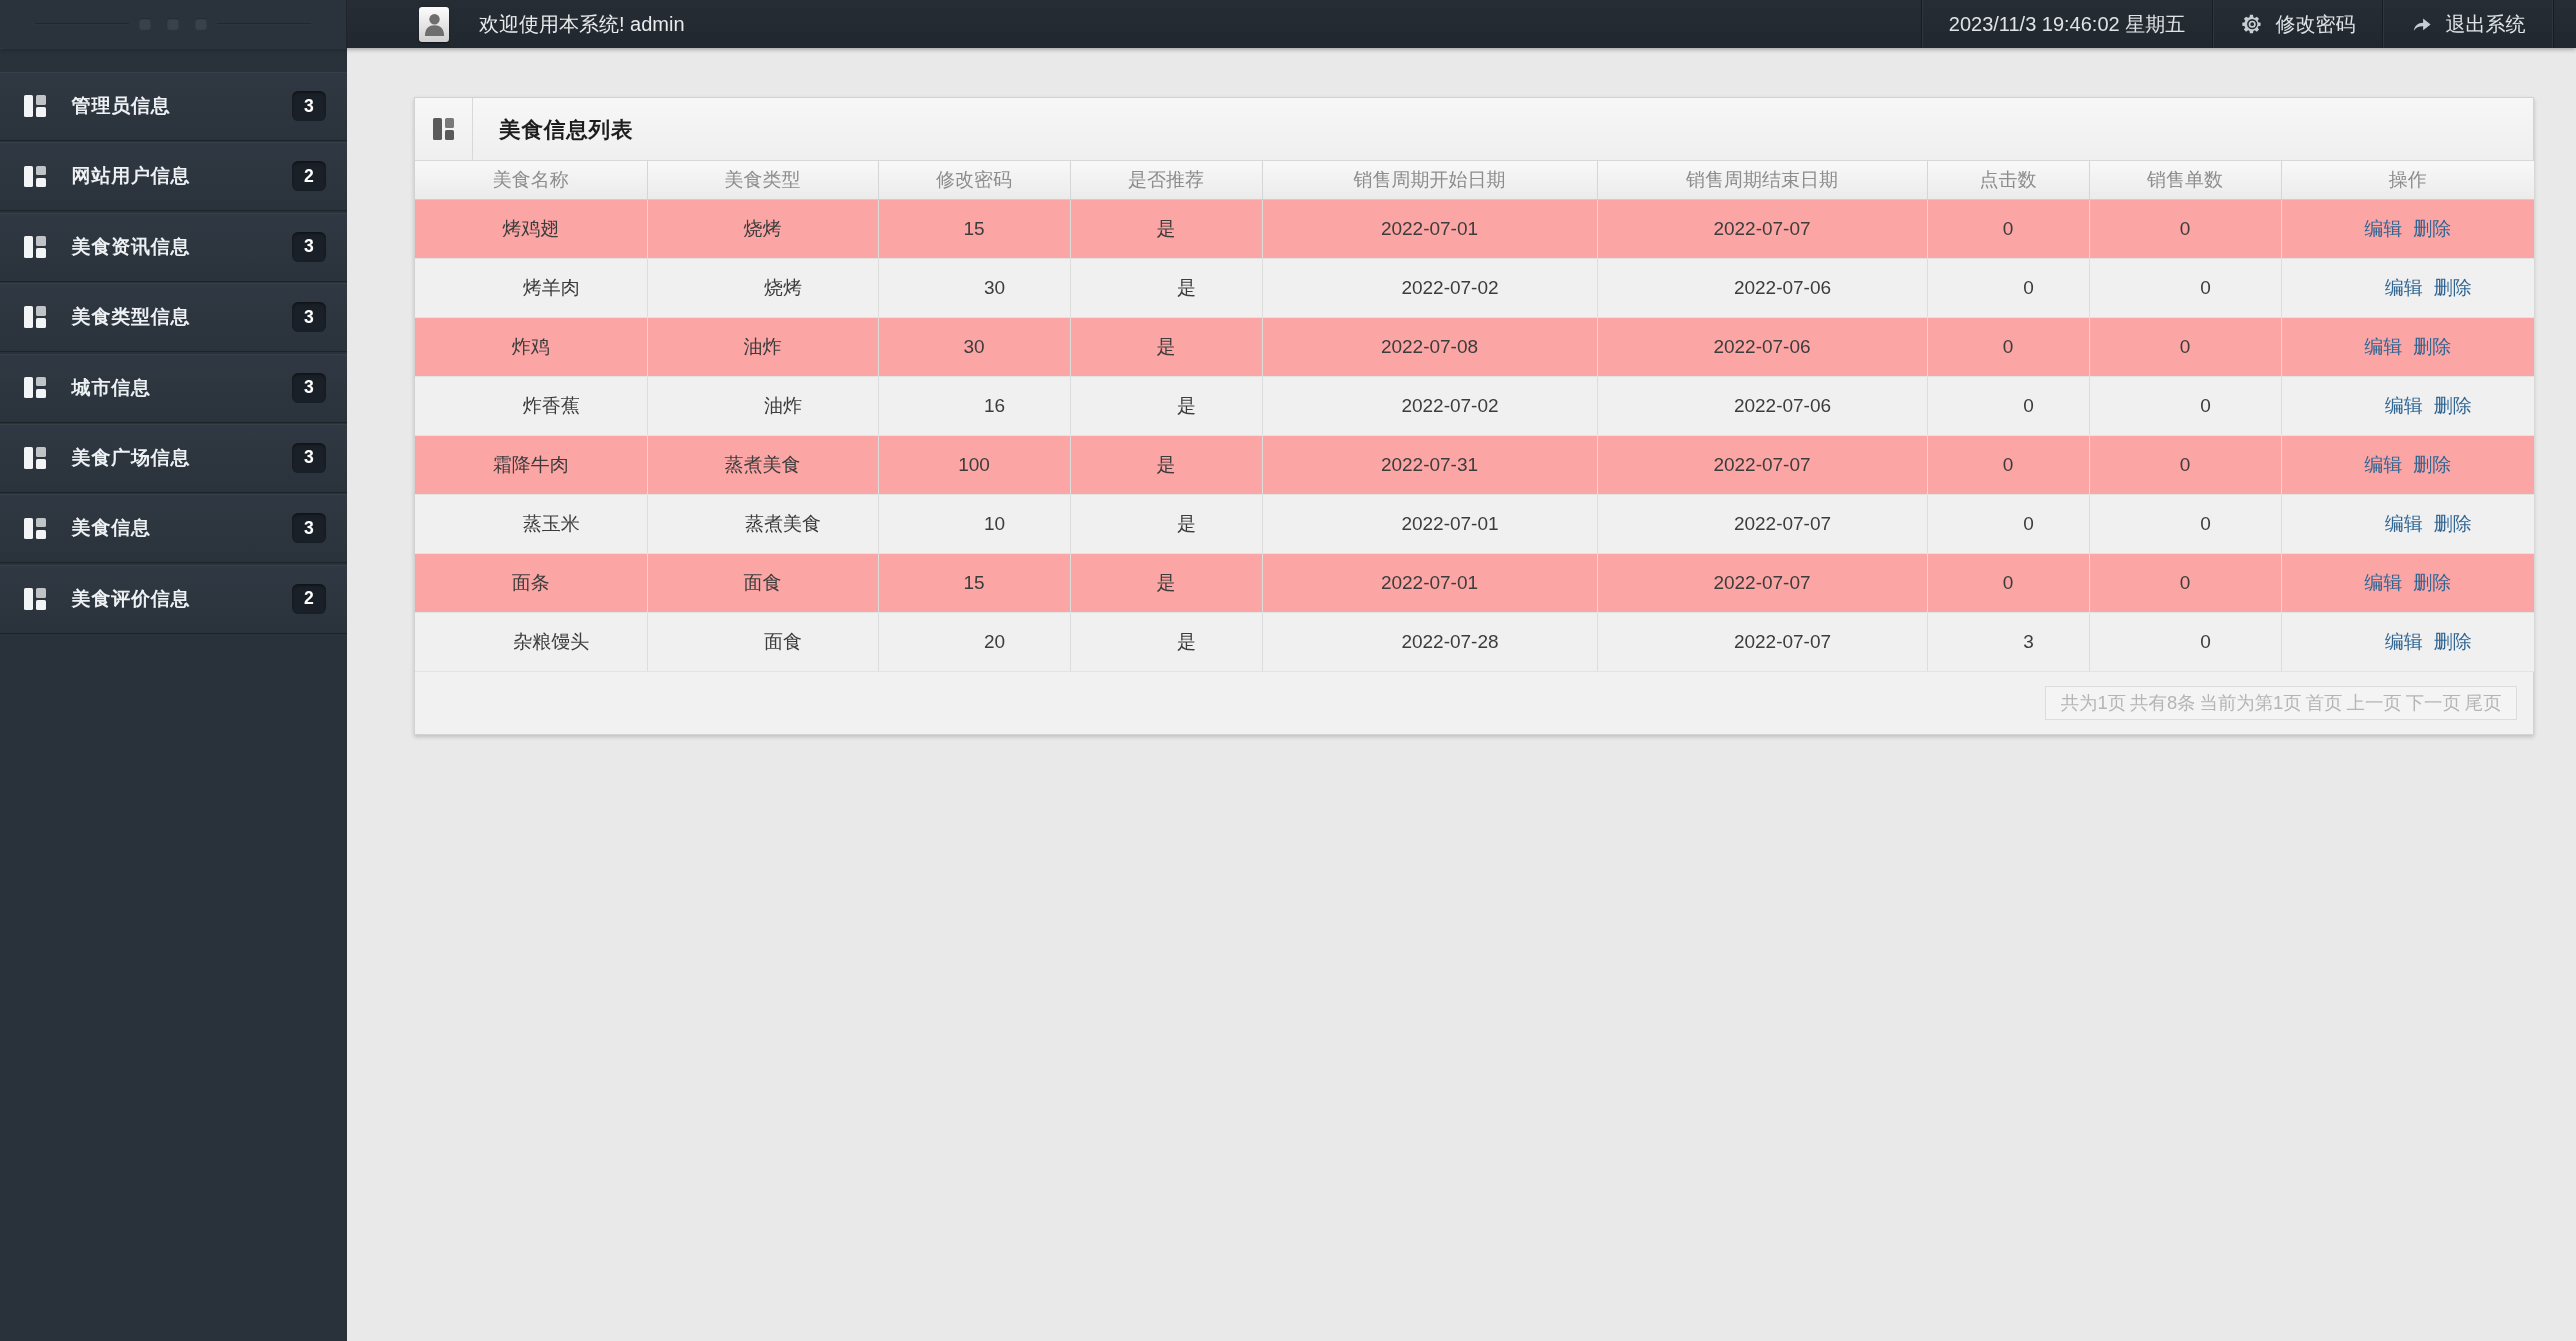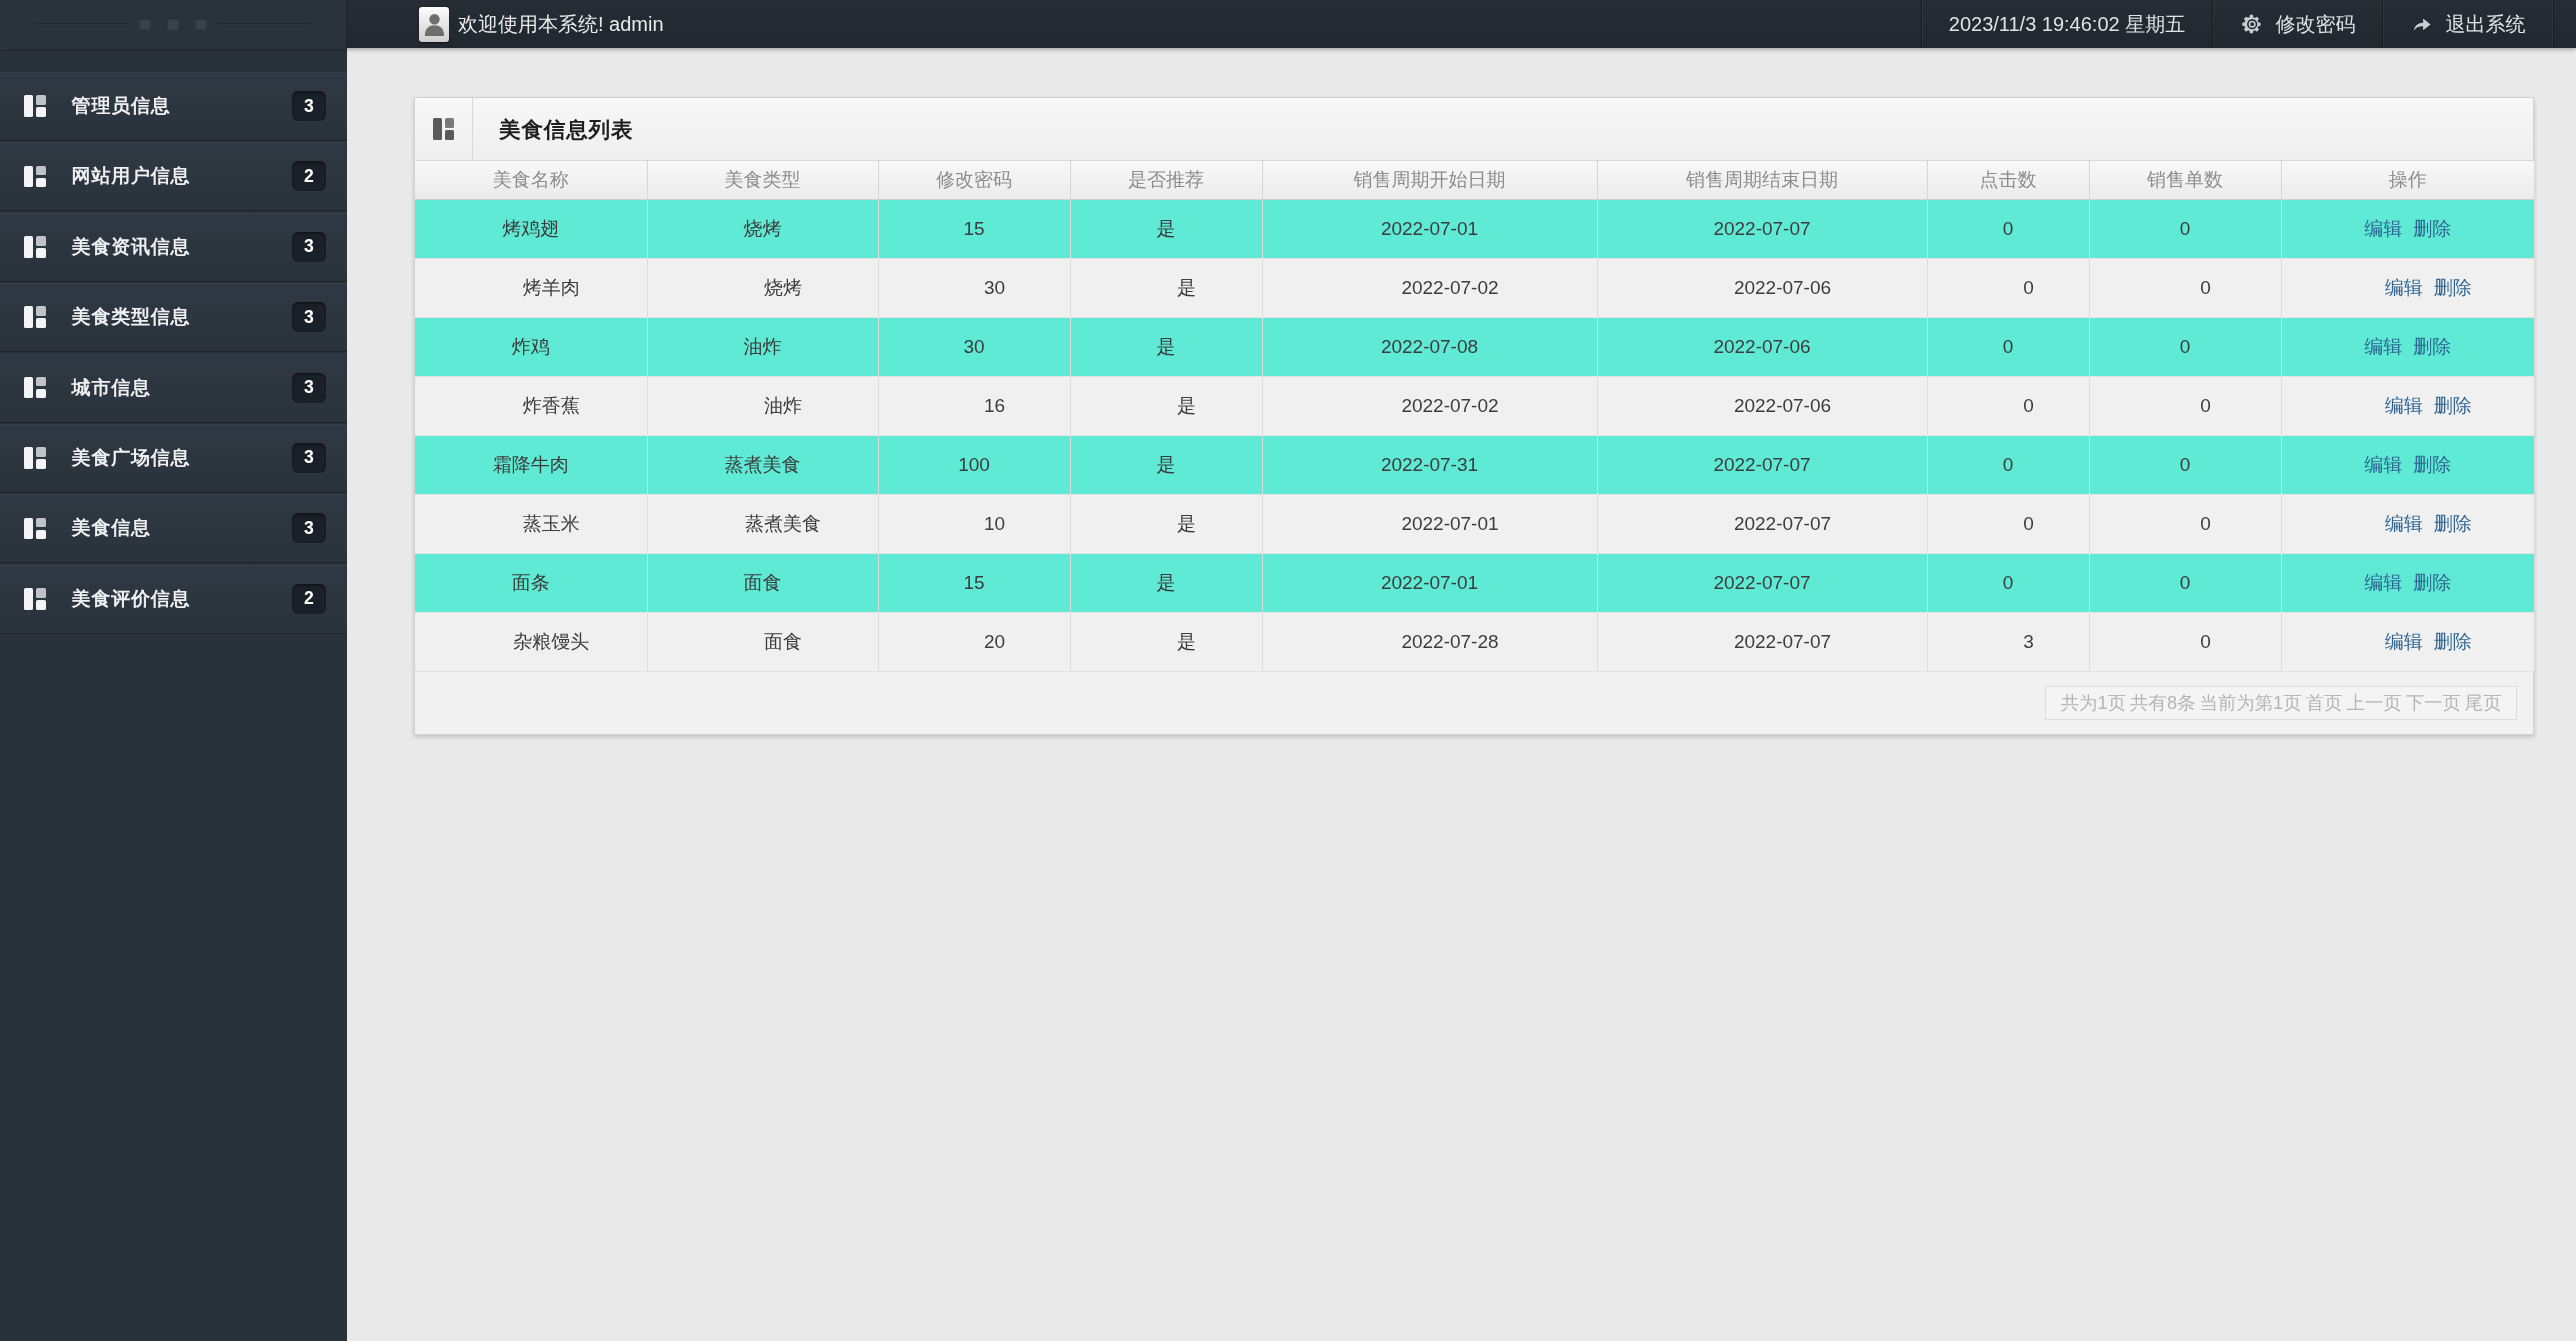--- a/index.html
+++ b/index.html
@@ -23,21 +23,21 @@
     display:flex; align-items:center; justify-content:center;
     border-right:0.8px solid rgba(0,0,0,.25);
     position:relative;
   }
   .handle { display:flex; align-items:center; gap:8px; }
   .handle .sq {
     width:12px; height:12px; border-radius:2.4px;
     background:#39424c; box-shadow:inset 0 0.8px 1.6px rgba(0,0,0,.5), 0 0.8px 0 rgba(255,255,255,.05);
   }
   .topbar-main { flex:1; display:flex; align-items:center; color:#e8eaec; }
-  .welcome { display:flex; align-items:center; gap:9px; padding-left:72px; font-size:20px; }
+  .welcome { display:flex; align-items:center; gap:30px; padding-left:72px; font-size:20px; }
   .avatar {
     width:30px; height:35px; border-radius:3.2px;
     background:linear-gradient(#fdfdfd,#cfcfcf);
     display:flex; align-items:center; justify-content:center;
     box-shadow:0 0.8px 1.6px rgba(0,0,0,.5);
   }
   .spacer { flex:1; }
   .topbar-sec {
     height:100%; display:flex; align-items:center; gap:11.2px;
     padding:0 27px; font-size:20px; color:#dfe3e7;
@@ -107,21 +107,21 @@
     border-left:0.8px solid #d6d6d6; border-bottom:0.8px solid #cecece;
     text-align:center; white-space:nowrap; overflow:hidden;
   }
   table.grid th:first-child { border-left:none; }
   table.grid td {
     height:59px; font-size:19px; color:#3c3c3c;
     border-left:0.8px solid #dddddd; border-bottom:0.8px solid #e3e3e3;
     text-align:center; white-space:nowrap; overflow:hidden;
   }
   table.grid td:first-child { border-left:none; }
-  table.grid tr.odd td { background:#5eead4;margin-top:48px; }
+  table.grid tr.odd td { background:#fca5a5;margin-top:48px; }
   table.grid tr.even td { background:#f0f0f0;padding-left:41px; }
   .act-link { color:#2f6593; text-decoration:none; margin:0 5.6px; cursor:pointer; }
 
   .panel-foot {
     height:62px; background:#f1f1f1;
     display:flex; align-items:center; justify-content:flex-end;
     padding-right:16px;
   }
   .pagebox {
     border:0.8px solid #dcdcdc; background:#f4f4f4;

